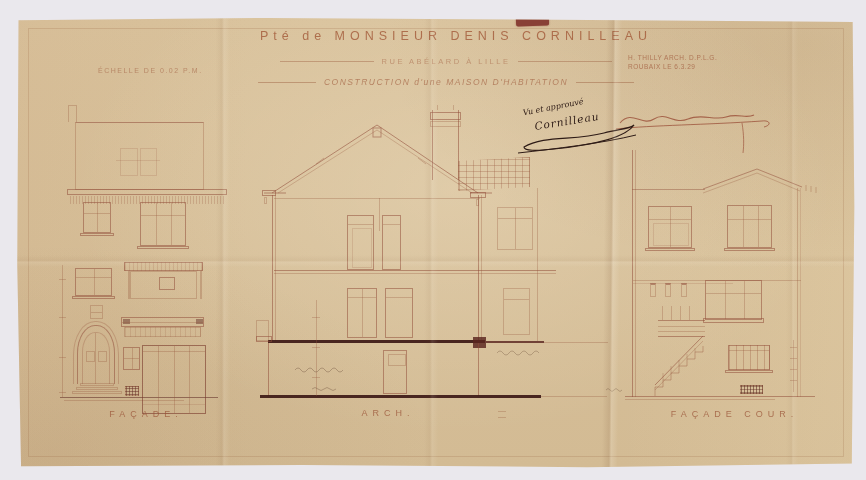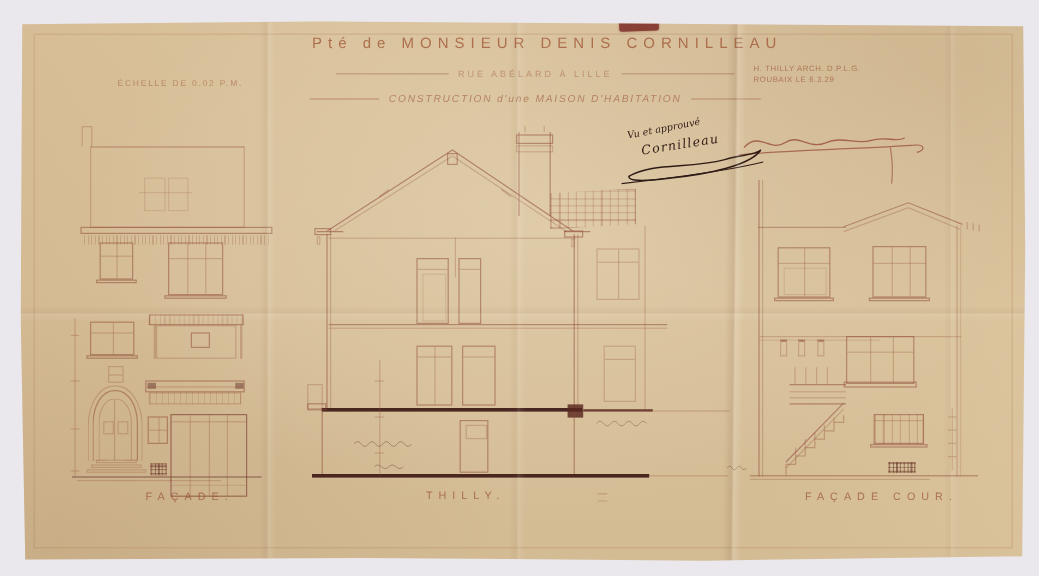--- a/index.html
+++ b/index.html
@@ -294,22 +294,22 @@
   <div class="ln" style="left:774px;top:341px;width:7px;height:1px;background:var(--sepl);"></div>
   <div class="ln" style="left:774px;top:352px;width:7px;height:1px;background:var(--sepl);"></div>
   <div class="ln" style="left:774px;top:363px;width:7px;height:1px;background:var(--sepl);"></div>
   <div class="bxl" style="left:724px;top:368px;width:23px;height:9px;background:repeating-linear-gradient(90deg,rgba(90,40,32,.55) 0 1px,transparent 1px 3px),repeating-linear-gradient(0deg,rgba(90,40,32,.4) 0 1px,transparent 1px 3px);"></div>
   <div class="ln" style="left:609px;top:379px;width:190px;height:1px;background:var(--sep);"></div>
   <div class="ln" style="left:609px;top:382px;width:150px;height:1px;background:var(--sepl);"></div>
   <svg style="left:590px;top:370px;" width="18" height="7" viewBox="0 0 18 7">
     <path d="M0,3 q2,-3 4,0 t4,0 t4,0 t4,0" fill="none" stroke="rgba(110,80,60,.45)" stroke-width=".8"></path>
   </svg>
 
-  <div class="a cap" style="left:72px;top:392px;width:140px;">FAÇADE.</div>
-  <div class="a cap" style="left:302px;top:391px;width:140px;">THILLY.</div>
+  <div class="a cap" style="left:60px;top:392px;width:140px;">FAÇADE.</div>
+  <div class="a cap" style="left:302px;top:391px;width:140px;">ARCH.</div>
   <div class="a" style="left:482px;top:394px;width:8px;height:5px;border-top:1px solid var(--sepl);border-bottom:1px solid var(--sepl);"></div>
   <div class="a cap" style="left:626px;top:392px;width:185px;">FAÇADE COUR.</div>
 
   <div class="a" style="left:200px;top:0;width:14px;height:452px;background:linear-gradient(90deg,transparent,rgba(110,70,40,.07) 42%,rgba(255,250,240,.12) 58%,transparent);"></div>
   <div class="a" style="left:408px;top:0;width:14px;height:452px;background:linear-gradient(90deg,transparent,rgba(110,70,40,.06) 42%,rgba(255,250,240,.10) 58%,transparent);"></div>
   <div class="a" style="left:588px;top:0;width:16px;height:452px;transform:rotate(.6deg);background:linear-gradient(90deg,transparent,rgba(110,70,40,.13) 45%,rgba(255,250,240,.18) 58%,transparent);"></div>
   <div class="a" style="left:770px;top:0;width:12px;height:452px;background:linear-gradient(90deg,transparent,rgba(110,70,40,.05) 45%,rgba(255,250,240,.09) 58%,transparent);"></div>
   <div class="a" style="left:0;top:238px;width:840px;height:12px;background:linear-gradient(180deg,transparent,rgba(110,70,40,.06) 45%,rgba(255,250,240,.10) 60%,transparent);"></div>
 
 </div>

